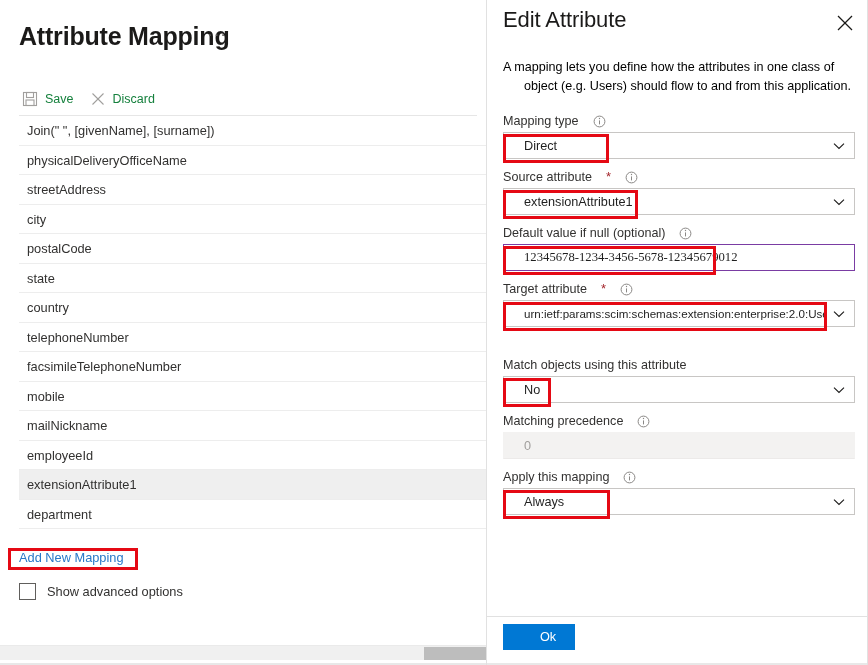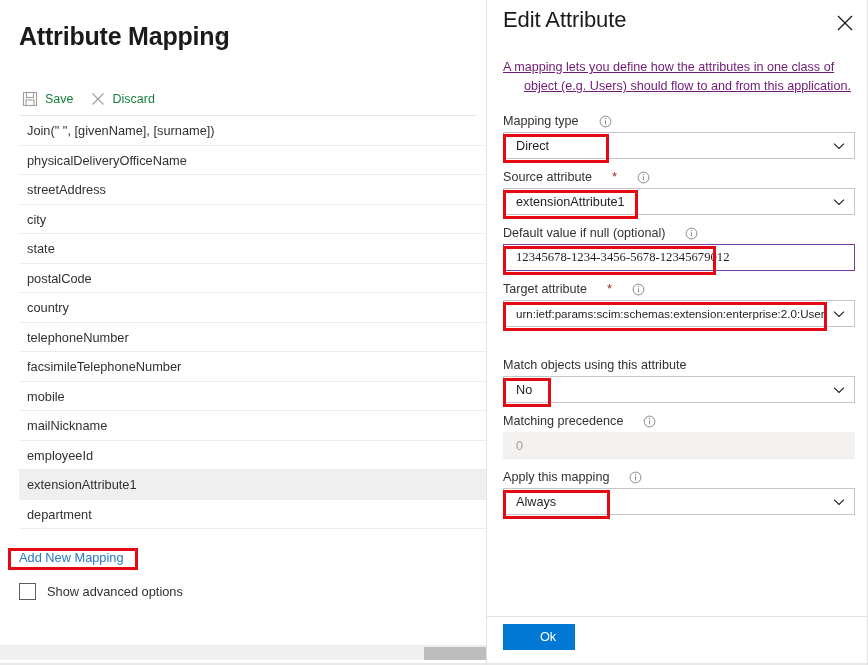--- a/index.html
+++ b/index.html
@@ -188,44 +188,43 @@
     right: 12px; top: 12px;
     width: 22px; height: 22px;
     cursor: pointer;
   }
 
   .panel-desc {
     position: absolute;
     left: 16px; top: 58px;
     width: 352px;
     font-size: 12.6px;
-    color: #701a75;
+    color: #000000;
     line-height: 19px;
     overflow: hidden;
     white-space: nowrap;
-    text-decoration: underline;
   }
   .desc-l2 { padding-left: 21px; }
 
   .form {
     position: absolute;
     left: 16px;
     top: 114px;
     width: 352px;
   }
 
   .fld { position: relative; margin-bottom: 11px; }
 
   .fld-label {
     font-size: 12.6px;
     color: #323130;
     margin-bottom: 4px;
     display: flex;
     align-items: center;
-    gap: 20px;
+    gap: 14px;
     white-space: nowrap;
   }
   .req-star { color: #a4262c; font-size: 13px; line-height: 10px; }
 
   .info-ico {
     width: 13px; height: 13px;
     display: inline-block;
     vertical-align: middle;
   }
 
@@ -233,21 +232,21 @@
     position: relative;
     height: 27px;
     border: 1px solid #c8c6c4;
     background: #ffffff;
     display: flex;
     align-items: center;
   }
   .ctl.focused { border-color: #7a3ca3; font-family: Liberation Serif, serif; }
   .ctl-text {
     flex: 1;
-    padding-left: 12px;
+    padding-left: 20px;
     font-size: 12.7px;
     color: #1f1f1f;
     white-space: nowrap;
     overflow: hidden;
   }
   .chev {
     width: 30px;
     height: 25px;
     display: flex;
     align-items: center;
@@ -337,22 +336,22 @@
       </button>
     </div>
 
     <div class="list-divider"></div>
 
     <div class="attr-list">
       <div class="attr-row">Join(" ", [givenName], [surname])</div>
       <div class="attr-row">physicalDeliveryOfficeName</div>
       <div class="attr-row">streetAddress</div>
       <div class="attr-row">city</div>
+      <div class="attr-row">postalCode</div>
       <div class="attr-row">state</div>
-      <div class="attr-row">postalCode</div>
       <div class="attr-row">country</div>
       <div class="attr-row">telephoneNumber</div>
       <div class="attr-row">facsimileTelephoneNumber</div>
       <div class="attr-row">mobile</div>
       <div class="attr-row">mailNickname</div>
       <div class="attr-row">employeeId</div>
       <div class="attr-row selected">extensionAttribute1</div>
       <div class="attr-row">department</div>
     </div>
 

